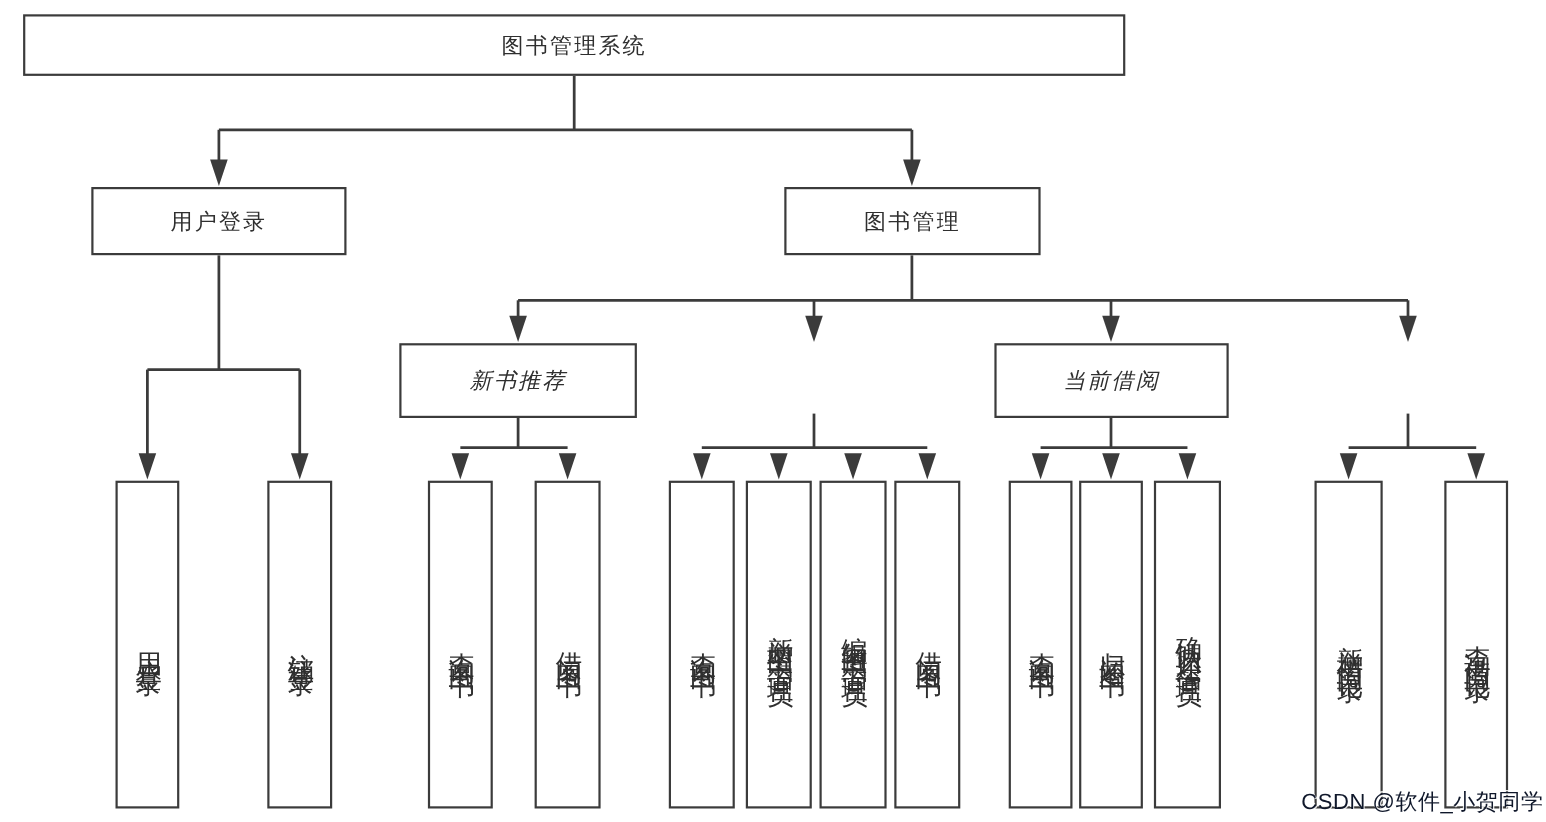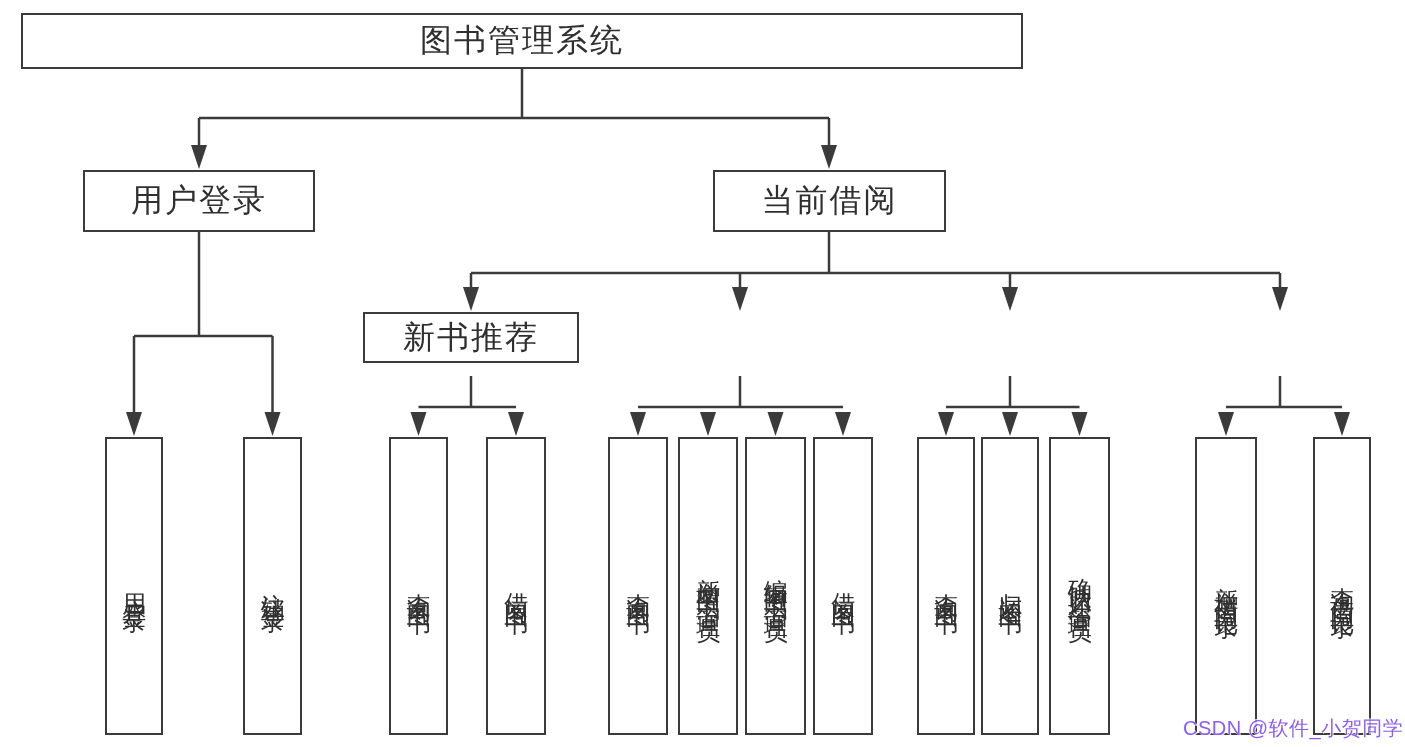--- a/index.html
+++ b/index.html
@@ -8,32 +8,32 @@
     background:#ffffff; overflow:hidden;
     font-family:"Liberation Sans","DejaVu Sans",sans-serif;
     color:#2f2f2f;
   }
   .connectors { position:absolute; left:0; top:0; }
   .box {
     position:absolute; box-sizing:border-box;
     border:2.5px solid #3b3b3b; background:#ffffff;
     display:flex; align-items:center; justify-content:center;
   }
-  .h-label { font-size:32px; letter-spacing:2px; white-space:nowrap; }
+  .h-label { font-size:20px; letter-spacing:2px; white-space:nowrap; }
   .v-label {
     writing-mode:vertical-rl; -webkit-writing-mode:vertical-rl;
     font-size:24px; letter-spacing:6px; line-height:1.1;
   }
   
   .n-root { left:21px; top:13px; width:1002px; height:56px; }
   
   .n-login  { left:83px;  top:170px; width:232px; height:62px; }
   .n-mgmt   { left:713px; top:170px; width:233px; height:62px; }
   
-  .lvl3 { top:312px; height:51px; }
+  .lvl3 { top:312px; height:68px;font-style:italic; }
   .n-newbook { left:363px;  width:216px; }
   .n-borrow  { left:630px;  width:220px; }
   .n-current { left:904px;  width:213px; }
   .n-records { left:1172px; width:215px; }
   
   .leaf { top:437px; height:298px; }
   .l1  { left:105px;  width:58px; }
   .l2  { left:243px;  width:59px; }
   .l3  { left:389px;  width:59px; }
   .l4  { left:486px;  width:60px; }
@@ -41,21 +41,21 @@
   .l6  { left:678px;  width:60px; }
   .l7  { left:745px;  width:61px; }
   .l8  { left:813px;  width:60px; }
   .l9  { left:917px;  width:58px; }
   .l10 { left:981px;  width:58px; }
   .l11 { left:1049px; width:61px; }
   .l12 { left:1195px; width:62px; }
   .l13 { left:1313px; width:58px; }
   .watermark {
     position:absolute; left:1183px; top:715px; z-index:5;
-    font-size:20px; letter-spacing:0.5px; color:#8b5cf6; white-space:nowrap;
+    font-size:20px; letter-spacing:0.5px; color:#0f172a; white-space:nowrap;
     text-shadow:1px 1px 0 rgba(255,255,255,0.85), -1px -1px 0 rgba(255,255,255,0.85);
   }
 </style>
 </head>
 <body>
 
 <div class="stage">
 
   <svg class="connectors" width="1405" height="747" viewBox="0 0 1405 747" aria-hidden="true">
     <g stroke="#3b3b3b" stroke-width="2.5" fill="none">
@@ -113,25 +113,28 @@
   </svg>
 
   <div class="box n-root">
     <span class="h-label">图书管理系统</span>
   </div>
 
   <div class="box n-login">
     <span class="h-label">用户登录</span>
   </div>
   <div class="box n-mgmt">
-    <span class="h-label">当前借阅</span>
+    <span class="h-label">图书管理</span>
   </div>
 
   <div class="box lvl3 n-newbook">
     <span class="h-label">新书推荐</span>
+  </div>
+  <div class="box lvl3 n-current">
+    <span class="h-label">当前借阅</span>
   </div>
 
   <div class="box leaf l1">
     <span class="v-label">用户登录</span>
   </div>
   <div class="box leaf l2">
     <span class="v-label">注销登录</span>
   </div>
 
   <div class="box leaf l3">

